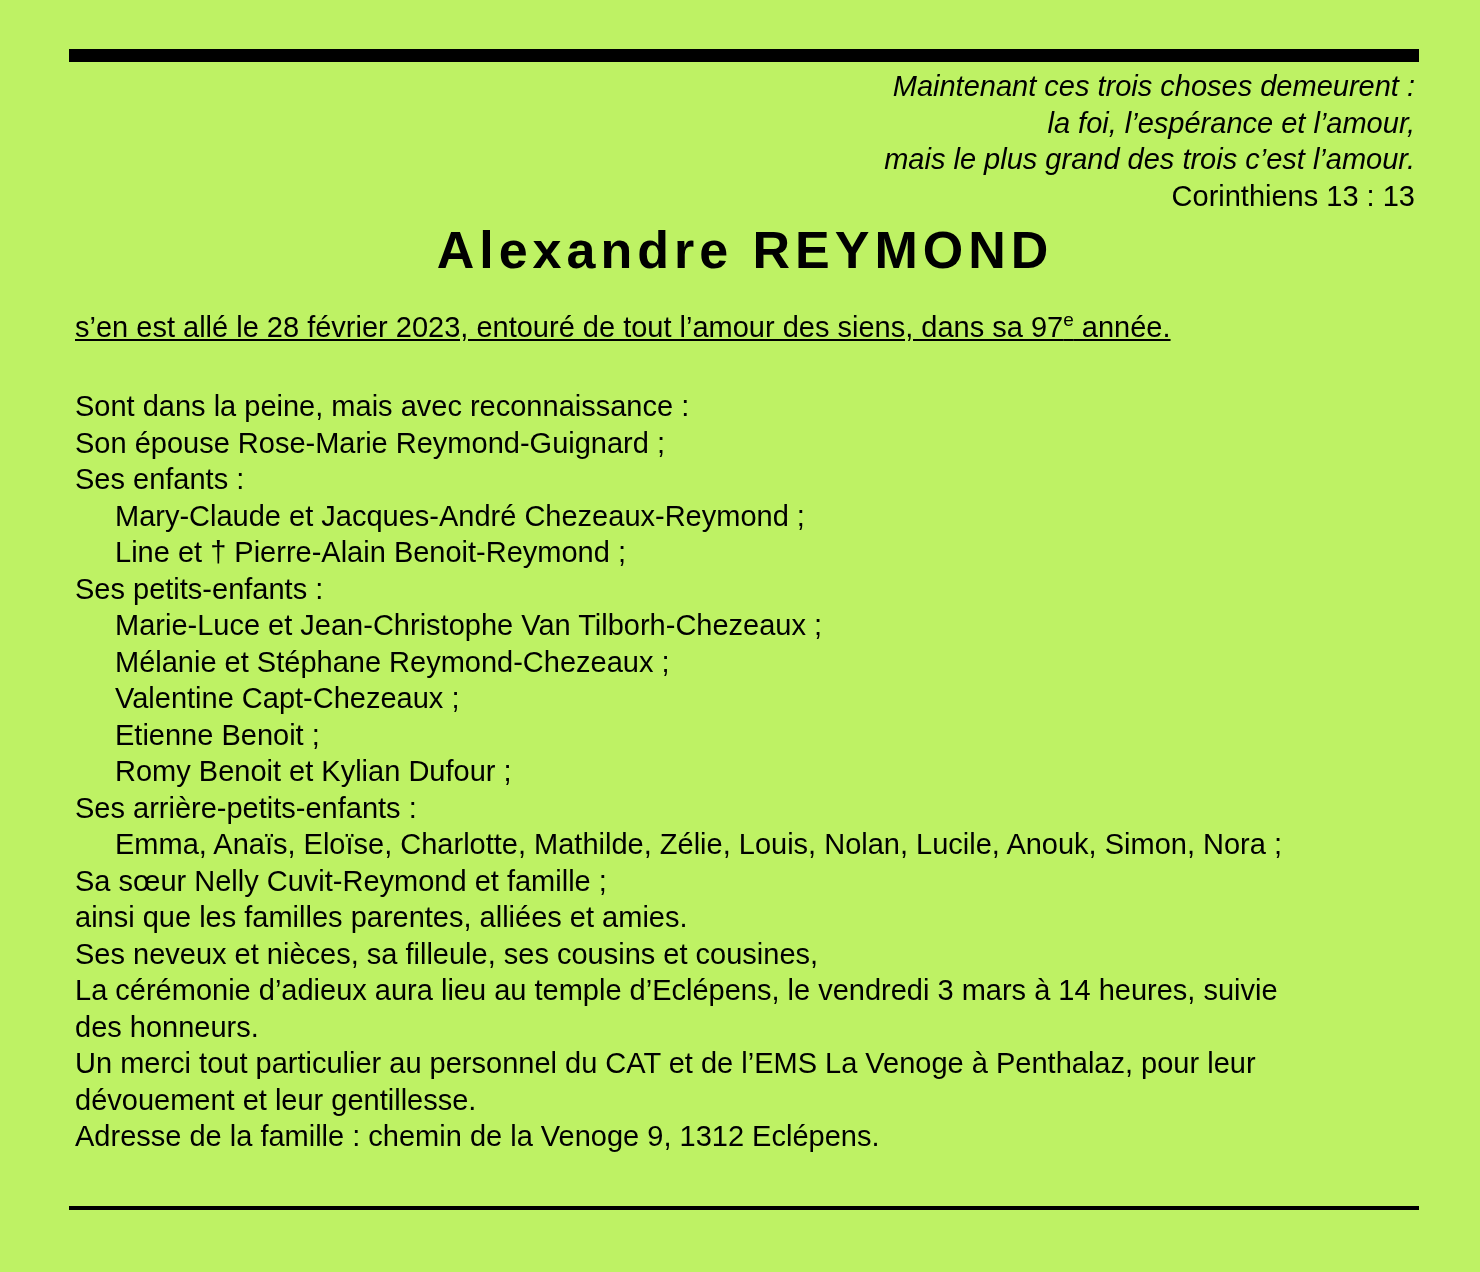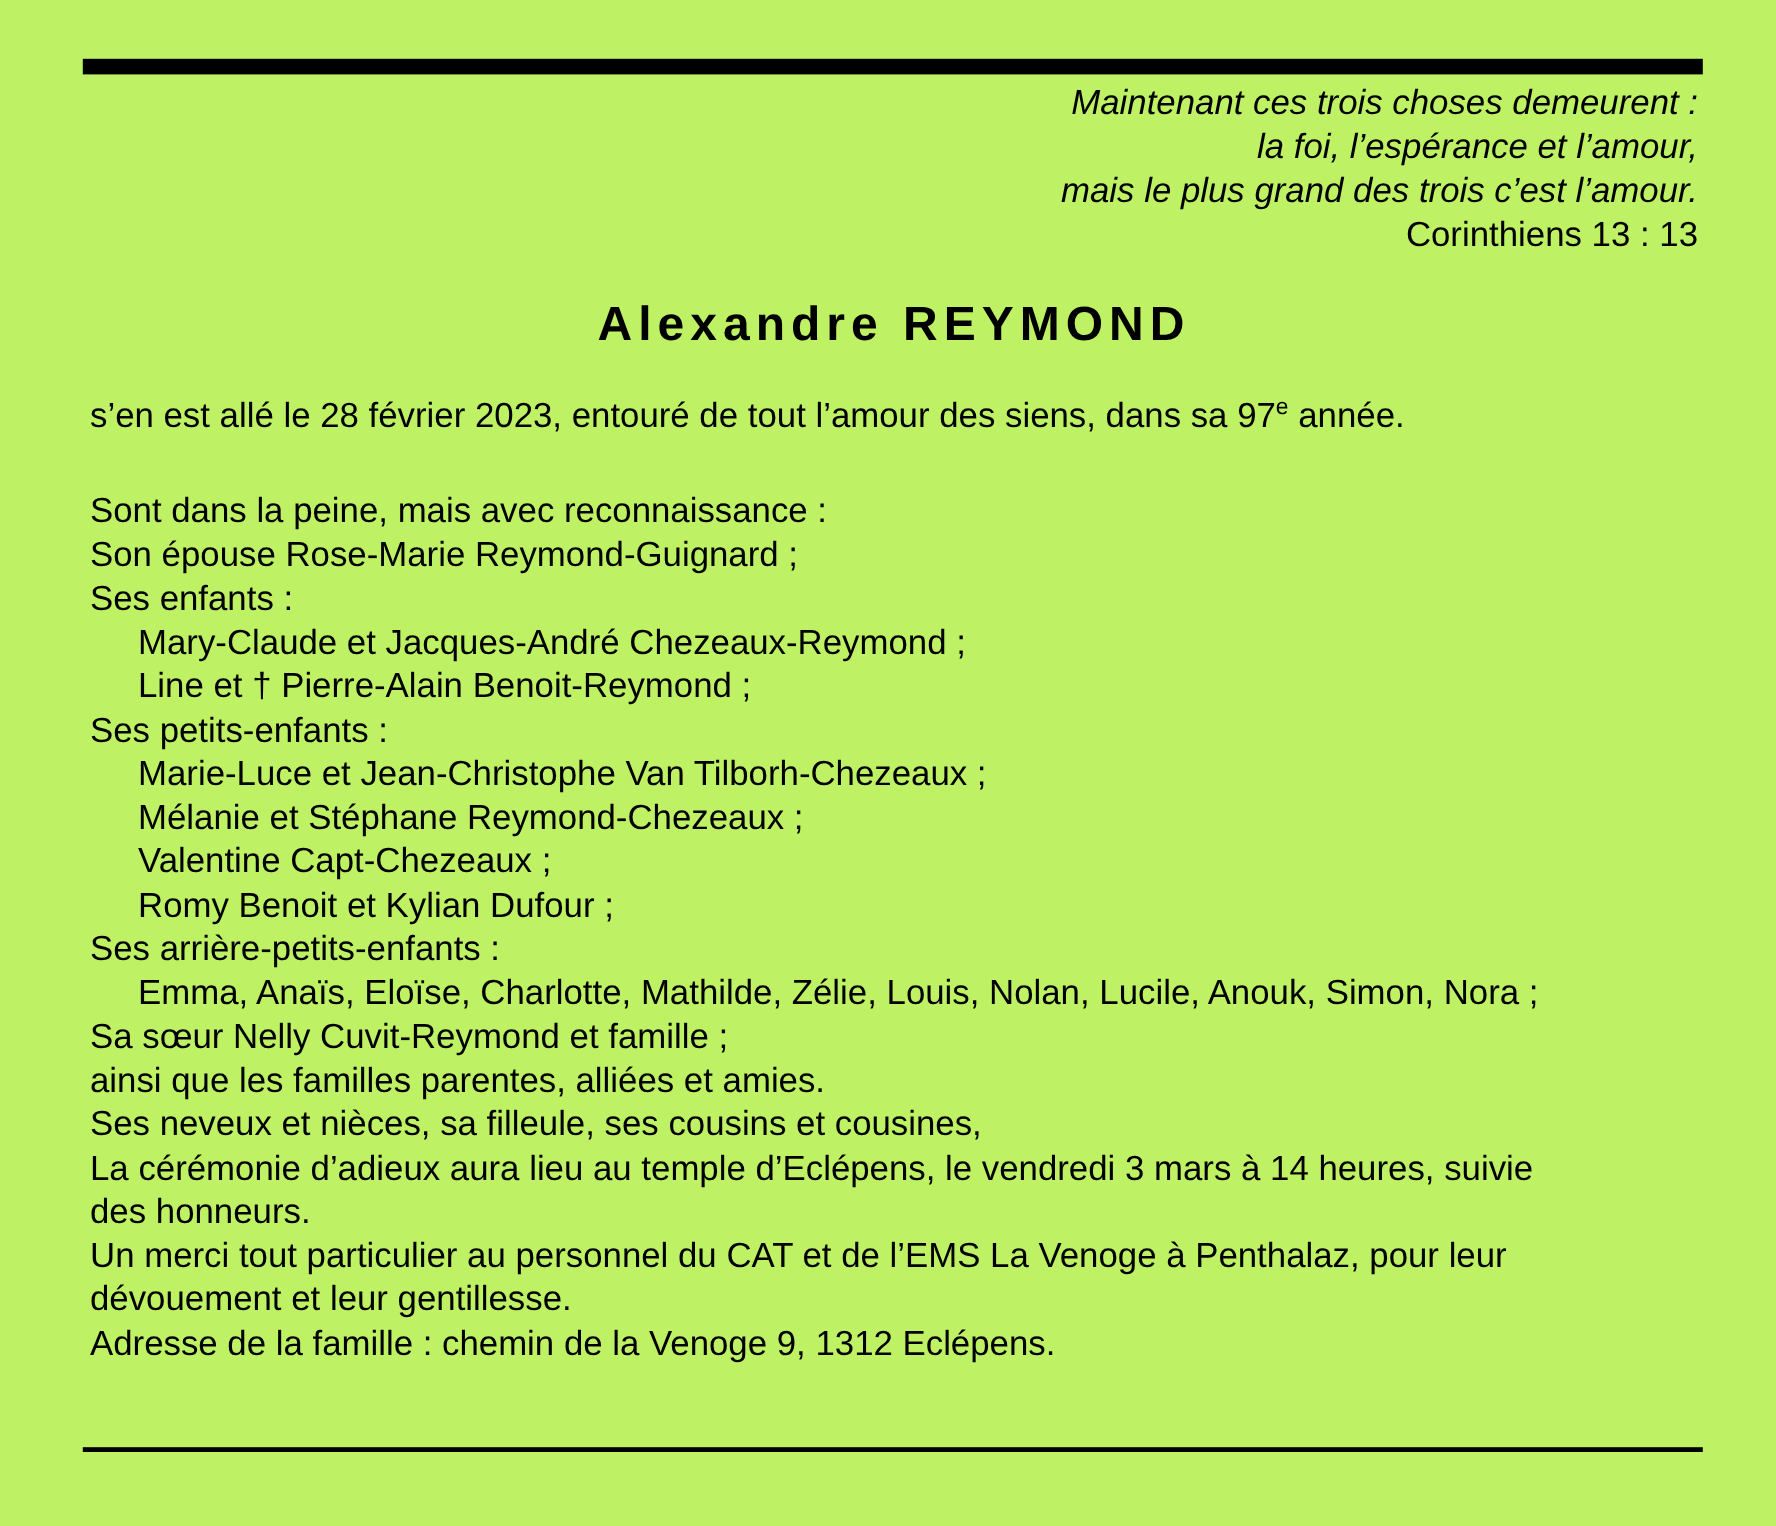--- a/index.html
+++ b/index.html
@@ -31,29 +31,29 @@
     position: absolute;
     left: 75px; top: 68px;
     width: 1340px;
     font-size: 29px;
     line-height: 36.5px;
   }
   .quote-block { text-align: right; }
   .qline { font-style: italic; }
   .qref { font-style: normal; }
   .doc-title {
-    margin-top: 34px;
+    margin-top: 14px;
     text-align: center;
-    font-size: 40px;
+    font-size: 52px;
     line-height: 44px;
     font-weight: bold;
     letter-spacing: 5px;
     white-space: nowrap;
   }
-  .intro { margin-top: 30px; }
+  .intro { margin-top: 30px; text-decoration: underline; }
   .intro sup { font-size: 19px; }
   .body-lines { margin-top: 43px; }
   .line { white-space: nowrap; }
   .line.indent { padding-left: 40px; }
   .b { font-weight: normal; }
 </style>
 </head>
 <body>
 
 <div class="page">
@@ -78,20 +78,21 @@
     <div class="body-lines">
         <div class="line"><span>Sont dans la peine, mais avec reconnaissance :</span></div>
         <div class="line"><span>Son épouse Rose-Marie </span><span class="b">Reymond-Guignard</span><span> ;</span></div>
         <div class="line"><span>Ses enfants :</span></div>
         <div class="line indent"><span>Mary-Claude et Jacques-André </span><span class="b">Chezeaux-Reymond</span><span> ;</span></div>
         <div class="line indent"><span>Line et † Pierre-Alain </span><span class="b">Benoit-Reymond</span><span> ;</span></div>
         <div class="line"><span>Ses petits-enfants :</span></div>
         <div class="line indent"><span>Marie-Luce et Jean-Christophe </span><span class="b">Van Tilborh-Chezeaux</span><span> ;</span></div>
         <div class="line indent"><span>Mélanie et Stéphane </span><span class="b">Reymond-Chezeaux</span><span> ;</span></div>
         <div class="line indent"><span>Valentine </span><span class="b">Capt-Chezeaux</span><span> ;</span></div>
+        <div class="line indent"><span>Etienne </span><span class="b">Benoit</span><span> ;</span></div>
         <div class="line indent"><span>Romy </span><span class="b">Benoit</span><span> et Kylian </span><span class="b">Dufour</span><span> ;</span></div>
         <div class="line"><span>Ses arrière-petits-enfants :</span></div>
         <div class="line indent"><span>Emma, Anaïs, Eloïse, Charlotte, Mathilde, Zélie, Louis, Nolan, Lucile, Anouk, Simon, Nora ;</span></div>
         <div class="line"><span>Sa sœur Nelly </span><span class="b">Cuvit-Reymond</span><span> et famille ;</span></div>
         <div class="line"><span>ainsi que les familles parentes, alliées et amies.</span></div>
         <div class="line"><span>Ses neveux et nièces, sa filleule, ses cousins et cousines,</span></div>
         <div class="line"><span>La cérémonie d’adieux aura lieu au temple d’Eclépens, le vendredi 3 mars à 14 heures, suivie</span></div>
         <div class="line"><span>des honneurs.</span></div>
         <div class="line"><span>Un merci tout particulier au personnel du CAT et de l’EMS La Venoge à Penthalaz, pour leur</span></div>
         <div class="line"><span>dévouement et leur gentillesse.</span></div>

